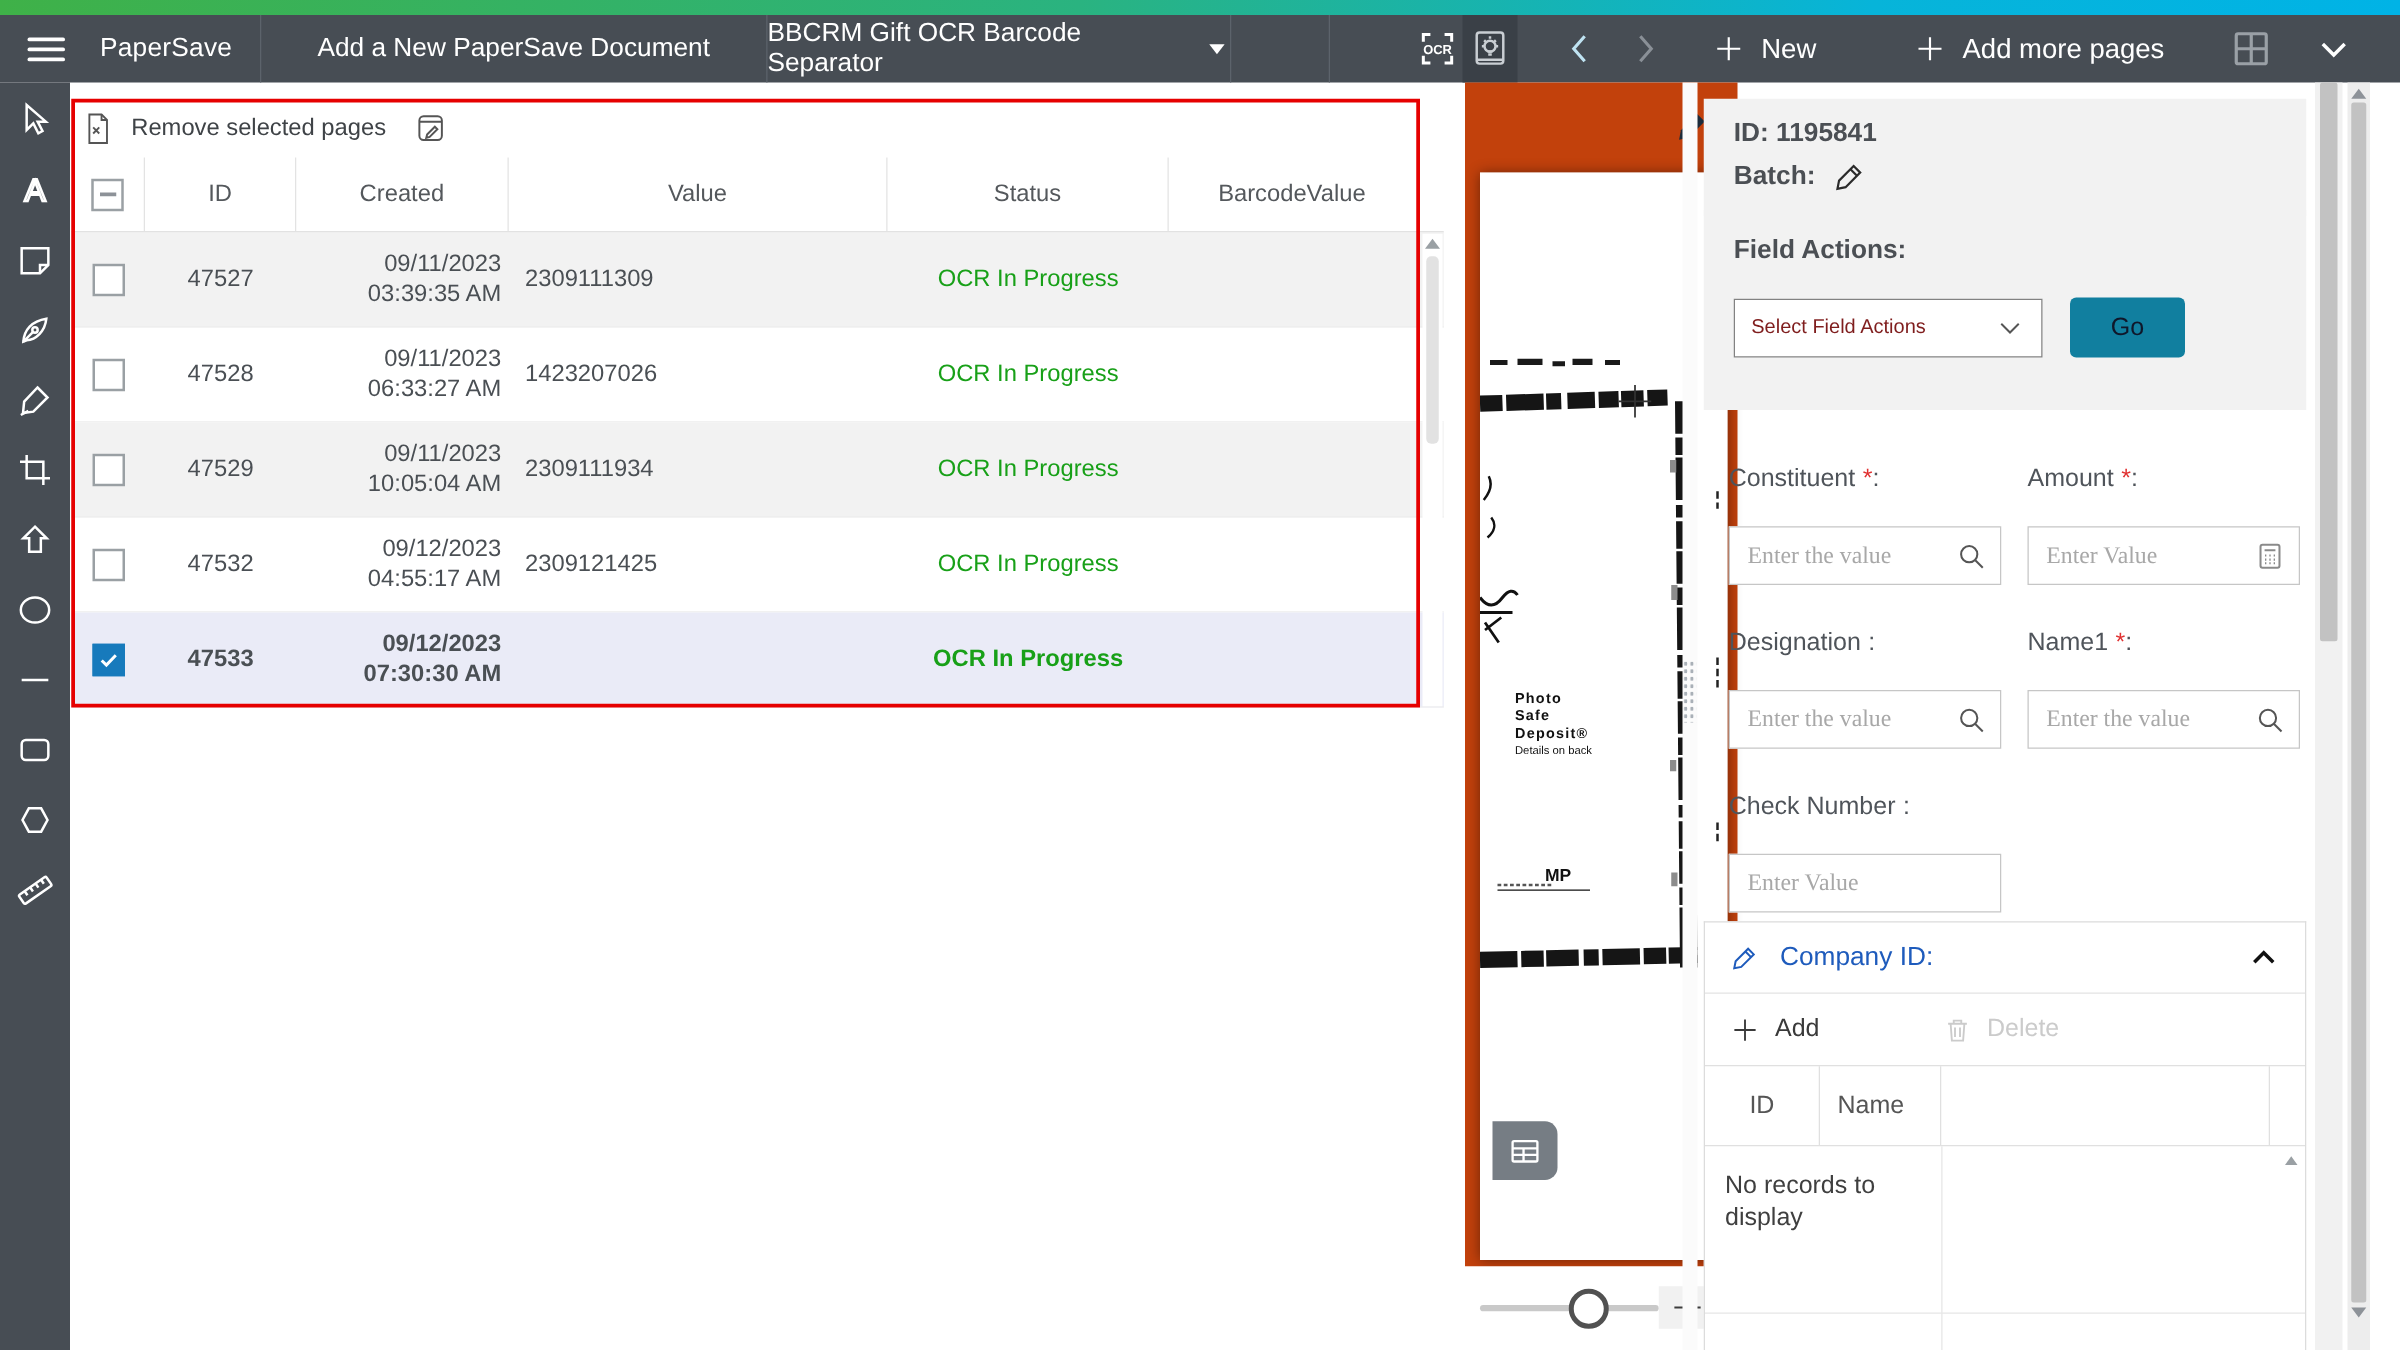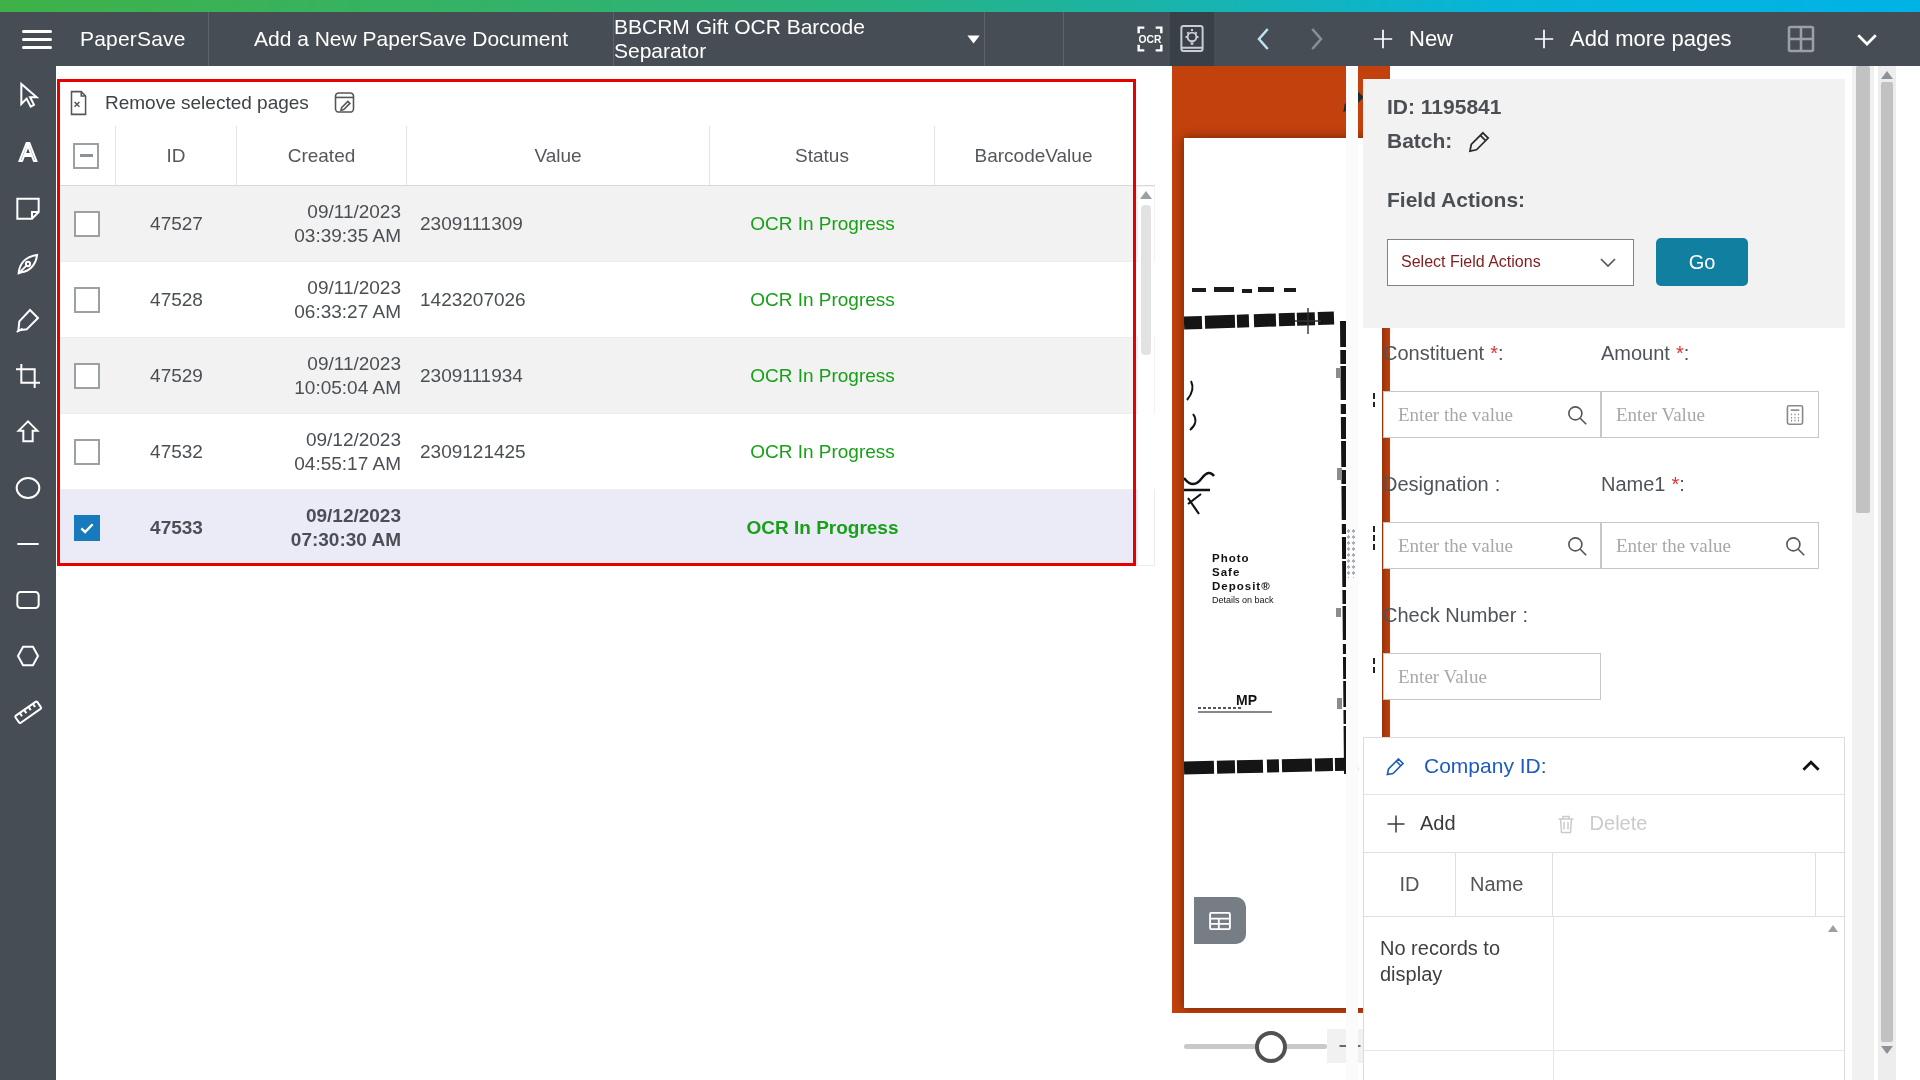--- a/index.html
+++ b/index.html
@@ -91,24 +91,24 @@
   
   .rcard{position:absolute;left:1363px;width:482px;background:#f2f2f2;box-sizing:border-box;z-index:3}
   #card-id{top:79px;height:94px;padding:16px 24px;font-size:21px;font-weight:bold;color:#4b4f54}
   #batch-line{display:flex;align-items:center;gap:14px;margin-top:8px}
   #card-fa{top:168px;height:160px;padding:20px 24px}
   #fa-title{font-size:21px;font-weight:bold;color:#4b4f54}
   #fa-row{display:flex;margin-top:26px;align-items:center}
   #fa-select{width:247px;height:47px;background:#fff;border:1px solid #828282;box-sizing:border-box;
              display:flex;align-items:center;justify-content:space-between;padding:0 13px;cursor:pointer}
   #fa-select span{font-size:16px;color:#7f1d1d}
-  #go-btn{margin-left:22px;width:92px;height:48px;background:#117f9f;border-radius:5px;color:#ffffff;
+  #go-btn{margin-left:22px;width:92px;height:48px;background:#117f9f;border-radius:5px;color:#0f172a;
           font-size:20px;display:flex;align-items:center;justify-content:center;cursor:pointer}
-  #fields{position:absolute;left:1363px;top:340px;width:482px;padding-left:20px;box-sizing:border-box;
-          display:grid;grid-template-columns:218px 218px;z-index:3}
+  #fields{position:absolute;left:1363px;top:370px;width:482px;padding-left:20px;box-sizing:border-box;
+          display:grid;grid-template-columns:218px 218px;column-gap:21px;z-index:3}
   .fldblk{height:131px}
   .flbl{font-size:20px;color:#4f545a;padding-top:2px}
   .req{color:#e03131;margin-left:6px}
   .finput{margin-top:26px;height:47px;border:1px solid #c6c6c6;background:#fff;box-sizing:border-box;
           display:flex;align-items:center;padding:0 10px 0 12px}
   .finput input{border:none;outline:none;flex:1;min-width:0;font-size:19px;color:#444;
                 font-family:Liberation Serif, serif;background:transparent}
   .finput input::placeholder{color:#a8a8a8}
 
   

